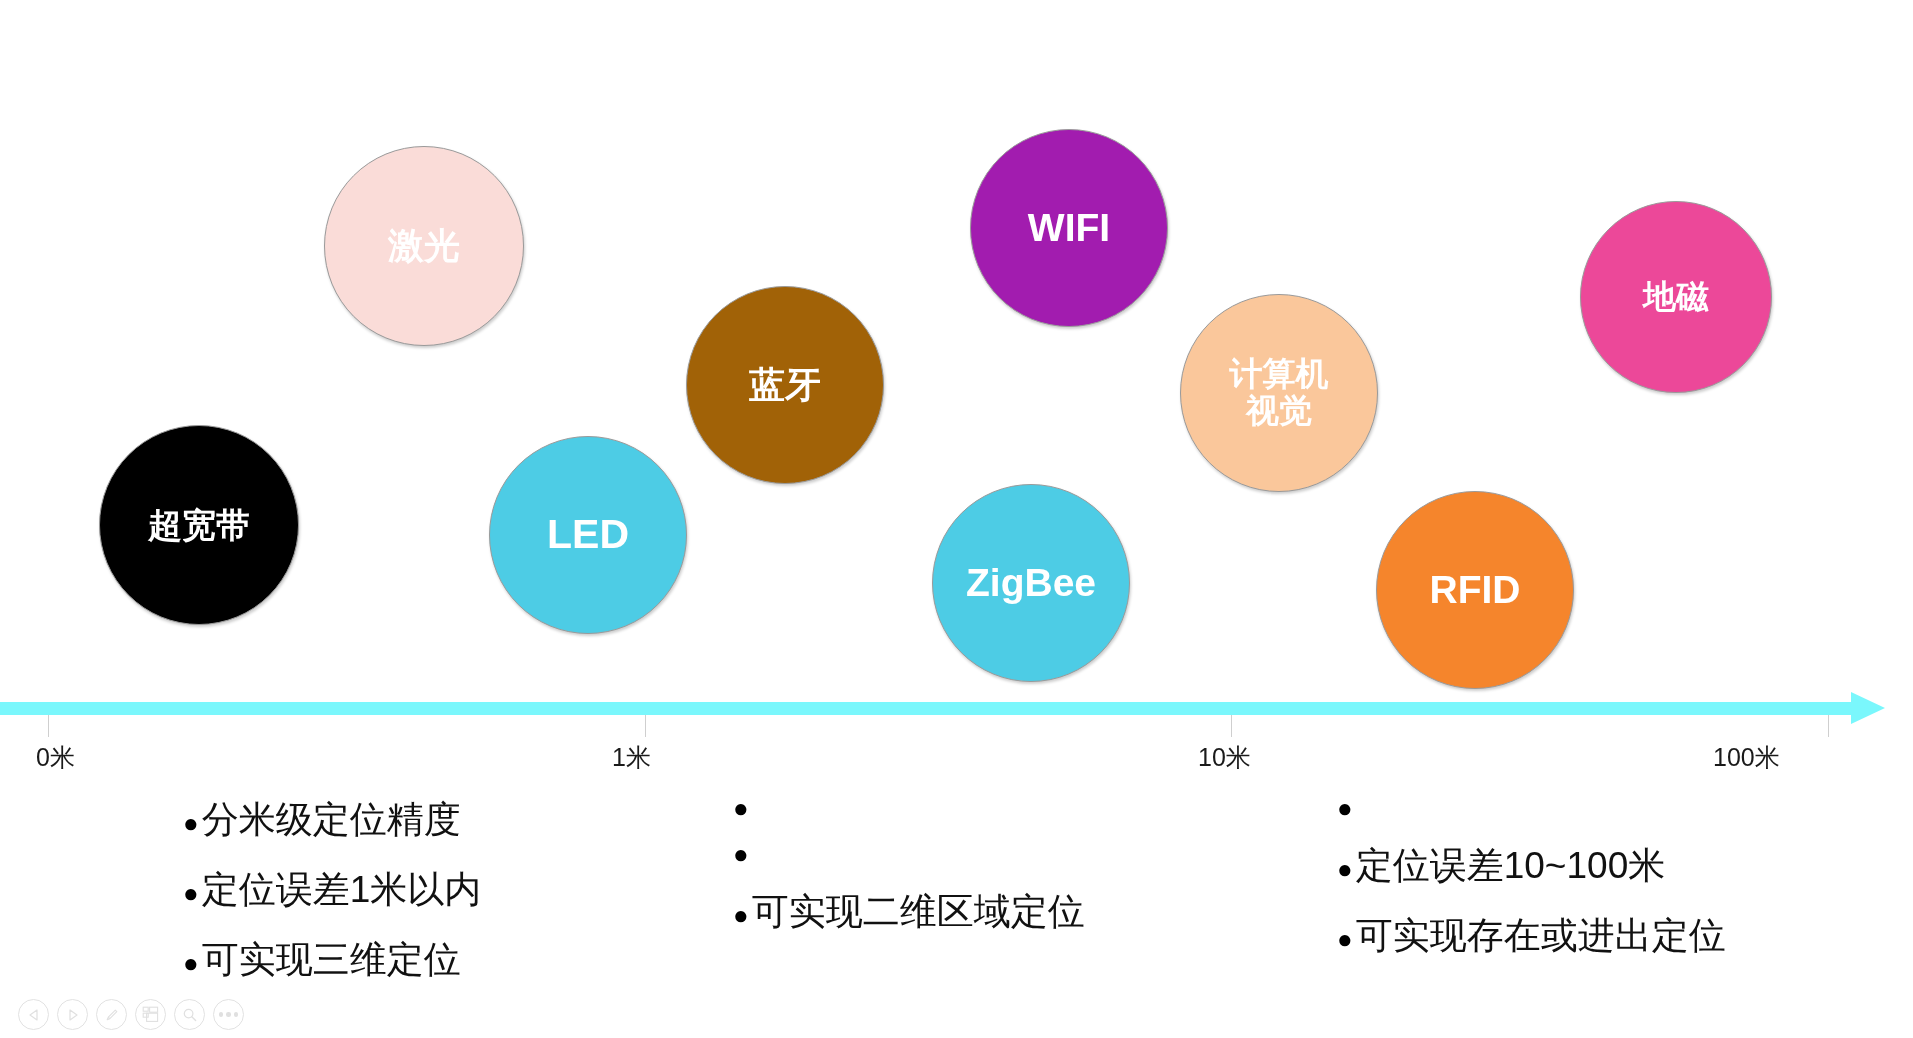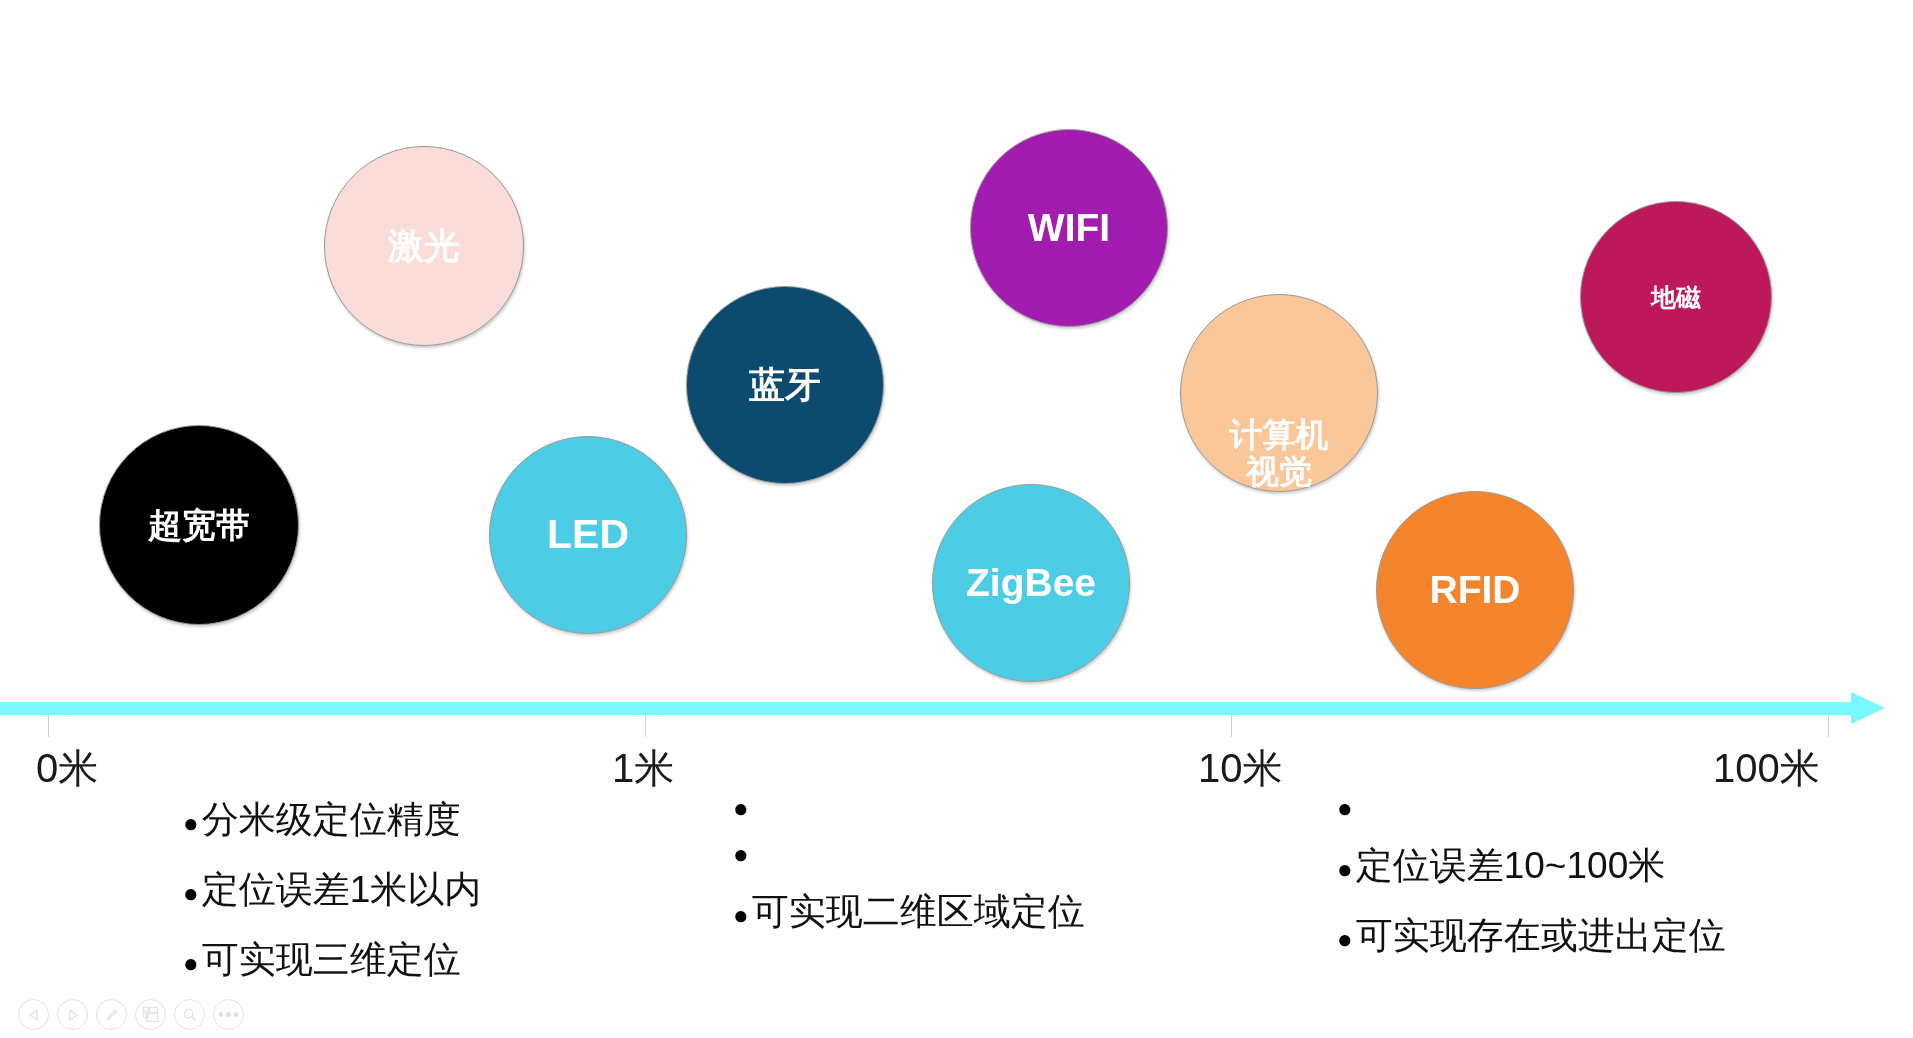--- a/index.html
+++ b/index.html
@@ -71,21 +71,21 @@
   .tick {
     position: absolute;
     top: 20px;
     width: 1px;
     height: 22px;
     background: #cfcfcf;
   }
   .tick-label {
     position: absolute;
     top: 46px;
-    font-size: 40px;
+    font-size: 25px;
     color: #1a1a1a;
     white-space: nowrap;
     font-family: "Liberation Sans", "DejaVu Sans", sans-serif;
   }
 
   
   .bullet-col {
     position: absolute;
     top: 795px;
   }
@@ -146,37 +146,37 @@
   <div id="bubble-layer">
       <div class="bubble" style="left: 99px; top: 425px; width: 200px; height: 200px; background: #000000; font-size: 34px; color: rgb(255, 255, 255);">
         <span class="lbl">超宽带</span>
       </div>
       <div class="bubble" style="left: 324px; top: 146px; width: 200px; height: 200px; background: rgb(250, 220, 216); font-size: 36px; color: rgb(255, 255, 255);">
         <span class="lbl">激光</span>
       </div>
       <div class="bubble" style="left: 489px; top: 436px; width: 198px; height: 198px; background: rgb(77, 204, 229); font-size: 41px; color: rgb(255, 255, 255);">
         <span class="lbl">LED</span>
       </div>
-      <div class="bubble" style="left: 686px; top: 286px; width: 198px; height: 198px; background: #0c4a6e; font-size: 36px; color: rgb(255, 255, 255);">
+      <div class="bubble" style="left: 686px; top: 286px; width: 198px; height: 198px; background: #a16207; font-size: 36px; color: rgb(255, 255, 255);">
         <span class="lbl">蓝牙</span>
       </div>
       <div class="bubble" style="left: 932px; top: 484px; width: 198px; height: 198px; background: rgb(77, 204, 229); font-size: 39px; color: rgb(255, 255, 255);">
         <span class="lbl">ZigBee</span>
       </div>
       <div class="bubble" style="left: 970px; top: 129px; width: 198px; height: 198px; background: #a21caf; font-size: 39px; color: rgb(255, 255, 255);">
         <span class="lbl">WIFI</span>
       </div>
-      <div class="bubble" style="left: 1180px; top: 294px; width: 198px; height: 198px; background: rgb(250, 199, 155); font-size: 33px; color: rgb(255, 255, 255); align-items: flex-end;">
+      <div class="bubble" style="left: 1180px; top: 294px; width: 198px; height: 198px; background: rgb(250, 199, 155); font-size: 33px; color: rgb(255, 255, 255);">
         <span class="lbl">计算机
 视觉</span>
       </div>
       <div class="bubble" style="left: 1376px; top: 491px; width: 198px; height: 198px; background: rgb(245, 133, 44); font-size: 39px; color: rgb(255, 255, 255); text-align: center;">
         <span class="lbl">RFID</span>
       </div>
-      <div class="bubble" style="left: 1580px; top: 201px; width: 192px; height: 192px; background: #be185d; font-size: 25px; color: rgb(255, 255, 255);">
+      <div class="bubble" style="left: 1580px; top: 201px; width: 192px; height: 192px; background: #ec4899; font-size: 33px; color: rgb(255, 255, 255);">
         <span class="lbl">地磁</span>
       </div>
     </div>
 
   <div id="axis-wrap">
     <div id="axis-line"></div>
     <div id="axis-arrow"></div>
     <div id="tick-layer">
         <div class="tick" style="left: 48px;"></div>
         <div class="tick-label" style="left: 36px;">0米</div>

